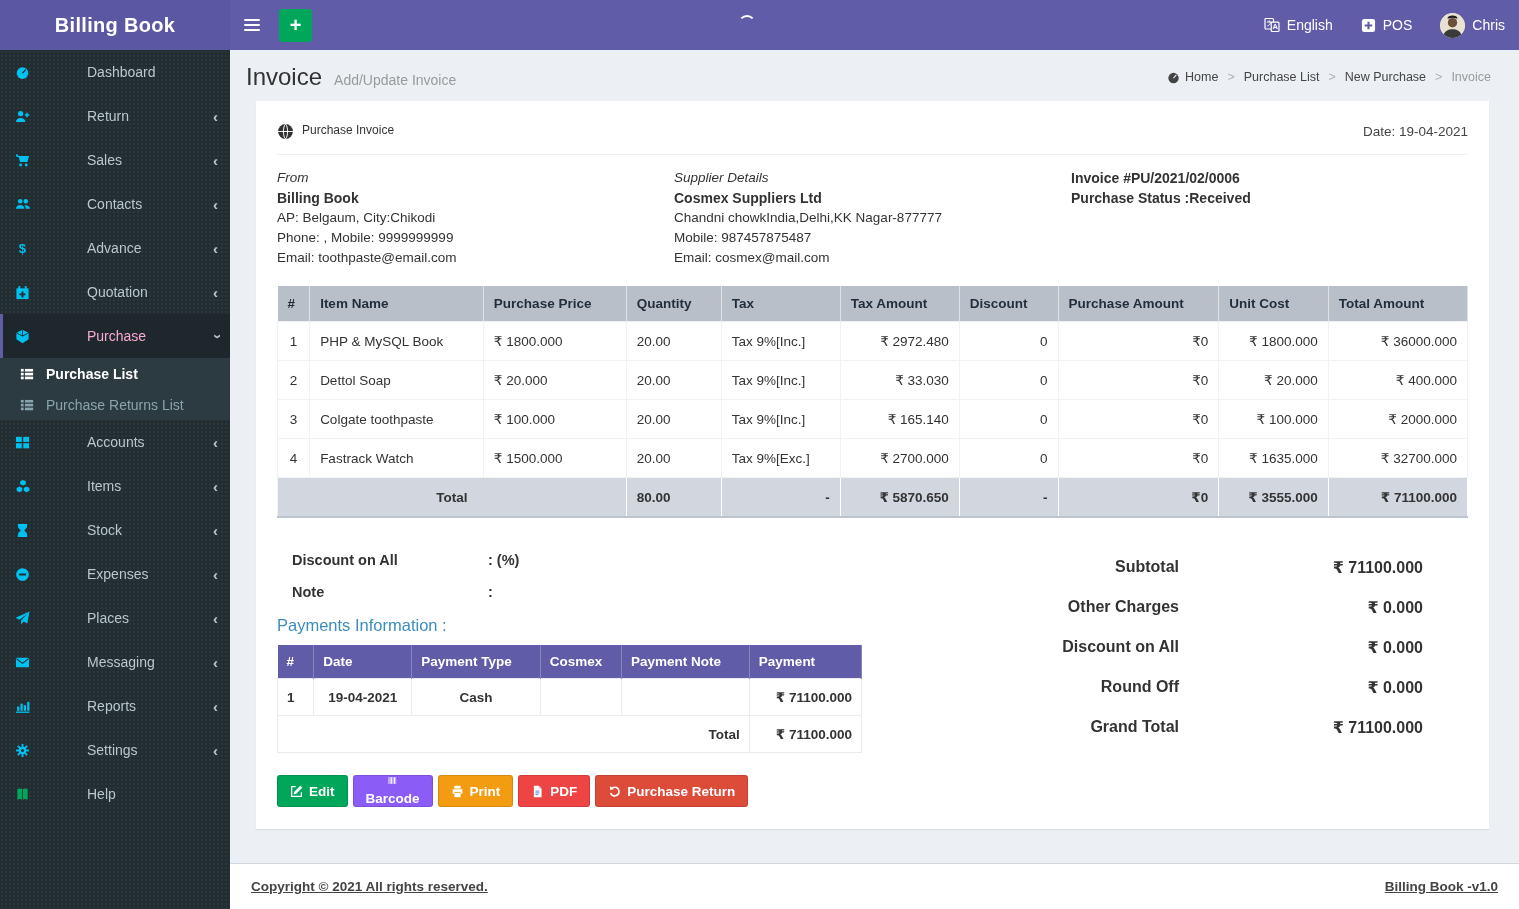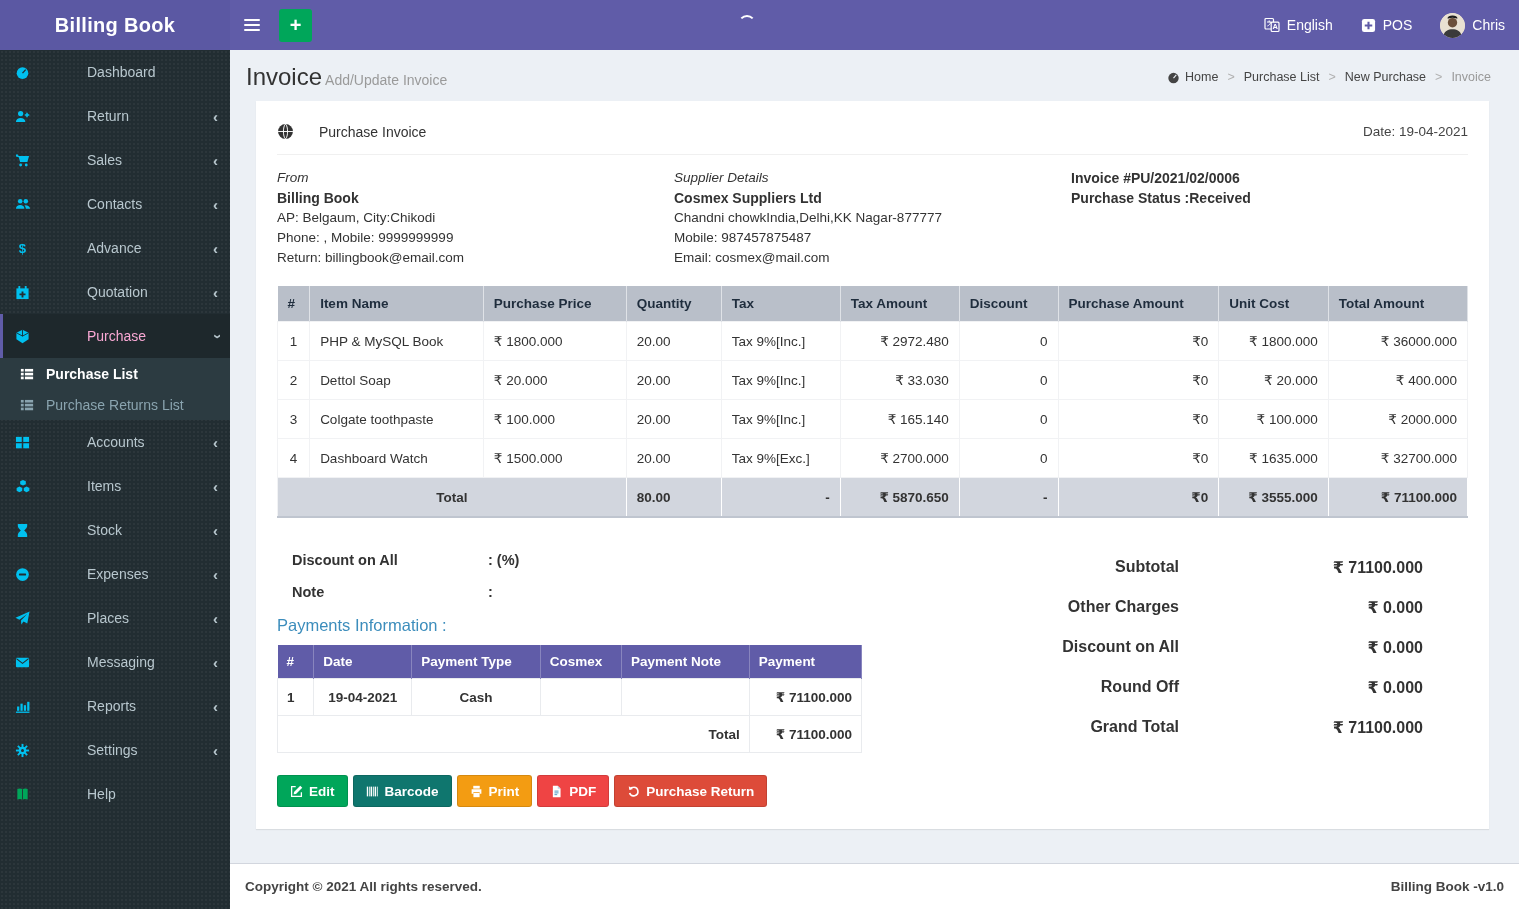--- a/index.html
+++ b/index.html
@@ -35,30 +35,30 @@
   .submenu { background:#2c3b41; }
   .sub-item { display:flex; align-items:center; height:31px; padding:0 12px 0 20px; font-size:14px; color:#8aa4af; cursor:pointer; }
   .sub-item .sicon { width:26px; display:flex; align-items:center; }
   .sub-item.active { color:#fff; font-weight:bold; }
 
   
   .main { position:absolute; top:50px; left:230px; width:1289px; height:859px; background:#ecf0f5;
     display:flex; flex-direction:column; }
   .content-header { padding:13px 28px 8px 16px; display:flex; align-items:center; justify-content:space-between; }
   .page-title { font-size:24px; font-weight:normal; color:#333; }
-  .page-title small { font-size:14px; color:#9a9a9a; margin-left:3px; font-weight:normal; }
+  .page-title small { font-size:14px; color:#9a9a9a; margin-left:12px; font-weight:normal; }
   .breadcrumb { display:flex; align-items:flex-end; gap:9px; font-size:12.5px; color:#444; }
   .breadcrumb .crumb { display:flex; align-items:center; gap:5px; cursor:pointer; }
   .breadcrumb .sep { color:#b0b0b0; }
   .breadcrumb .last { color:#999; cursor:default; }
 
   
   .card { background:#fff; margin:2px 30px 0 26px; padding:18px 21px 22px; box-shadow:0 1px 1px rgba(0,0,0,.08); }
   .card-head { display:flex; align-items:center; justify-content:space-between; padding:4px 0 14px; border-bottom:1px solid #f0f0f0; }
-  .card-title { display:flex; align-items:flex-end; gap:25px; font-size:14px; color:#333; }
+  .card-title { display:flex; align-items:flex-start; gap:8px; font-size:12px; color:#333; }
   .card-date { font-size:13.5px; color:#444; }
 
   .info-row { display:flex; padding:13px 0 18px; }
   .info-col { flex:1; font-size:13.5px; color:#333; line-height:20px; }
   .info-head { font-style:italic; color:#333; }
   .info-name { font-weight:bold; font-size:14px; }
   .meta-line { font-weight:bold; font-size:14px; line-height:20px; }
 
   table { border-collapse:collapse; }
   .items { width:100%; table-layout:fixed; font-size:13.5px; color:#333; }
@@ -76,29 +76,29 @@
   .pay-head { color:#3c8dbc; font-weight:normal; font-size:16.5px; margin:14px 0 10px; }
   .payments { width:100%; table-layout:fixed; font-size:13.5px; color:#333; }
   .payments th { background:#605ca8; color:#fff; font-weight:bold; text-align:left; padding:9px 9px;
     border-right:1px solid rgba(255,255,255,.25); }
   .payments td { padding:10px 9px; border:1px solid #e9ebee; font-weight:bold; color:#333; background:#fff; }
 
   .actions { display:flex; gap:5px; margin-top:22px; }
   .btn { display:flex; align-items:center; gap:6px; height:32px; padding:0 12px; border:1px solid rgba(0,0,0,.12);
     border-radius:3px; color:#fff; font-size:13.5px; font-weight:bold; cursor:pointer;
     font-family:"Liberation Sans","DejaVu Sans",sans-serif; }
-  .btn-edit { background:#00a65a; } .btn-barcode { background:#0f766e; } .btn-print { background:#f39c12; }
+  .btn-edit { background:#00a65a; } .btn-barcode { background:#8b5cf6;flex-direction:column; } .btn-print { background:#f39c12; }
   .btn-pdf { background:#ef4444; } .btn-return { background:#dd4b39; }
 
   .below-right { flex:1; padding:14px 45px 0 0; }
   .sum-row { display:grid; grid-template-columns:1fr 244px; margin-bottom:21px; font-size:16px; font-weight:bold; color:#333; }
   .sum-row span { text-align:right; }
 
-  .footer { margin-top:auto; background:#fff; border-top:1px solid #d2d6de; padding:15px 15px;
-    font-size:13.5px; font-weight:bold; color:#444; display:flex; justify-content:space-between; }
+  .footer { margin-top:auto; background:#fff; border-top:1px solid #d2d6de; padding:15px 21px;
+    font-size:13.5px; font-weight:bold; color:#444; display:flex; justify-content:space-between;text-decoration:underline; }
 </style>
 </head>
 <body>
 
 <header class="topbar">
   <div class="logo">
     <span>Billing Book</span>
   </div>
   <nav class="navbar">
     <div class="hamburger">
@@ -380,21 +380,21 @@
       </div>
       <div class="card-date">Date: 19-04-2021</div>
     </div>
 
     <div class="info-row">
       <div class="info-col">
         <div class="info-head">From</div>
         <div class="info-name">Billing Book</div>
         <div>AP: Belgaum, City:Chikodi</div>
         <div>Phone: , Mobile: 9999999999</div>
-        <div>Return: billingbook@email.com</div>
+        <div>Email: toothpaste@email.com</div>
       </div>
       <div class="info-col">
         <div class="info-head">Supplier Details</div>
         <div class="info-name">Cosmex Suppliers Ltd</div>
         <div>Chandni chowkIndia,Delhi,KK Nagar-877777</div>
         <div>Mobile: 987457875487</div>
         <div>Email: cosmex@mail.com</div>
       </div>
       <div class="info-col">
         <div class="meta-line">Invoice #PU/2021/02/0006</div>
@@ -461,21 +461,21 @@
           <td>20.00</td>
           <td>Tax 9%[Inc.]</td>
           <td class="ta-r">₹ 165.140</td>
           <td class="ta-r">0</td>
           <td class="ta-r">₹0</td>
           <td class="ta-r">₹ 100.000</td>
           <td class="ta-r">₹ 2000.000</td>
         </tr>
         <tr>
           <td class="ta-c">4</td>
-          <td>Dashboard Watch</td>
+          <td>Fastrack Watch</td>
           <td>₹ 1500.000</td>
           <td>20.00</td>
           <td>Tax 9%[Exc.]</td>
           <td class="ta-r">₹ 2700.000</td>
           <td class="ta-r">0</td>
           <td class="ta-r">₹0</td>
           <td class="ta-r">₹ 1635.000</td>
           <td class="ta-r">₹ 32700.000</td>
         </tr>
         <tr class="total">

